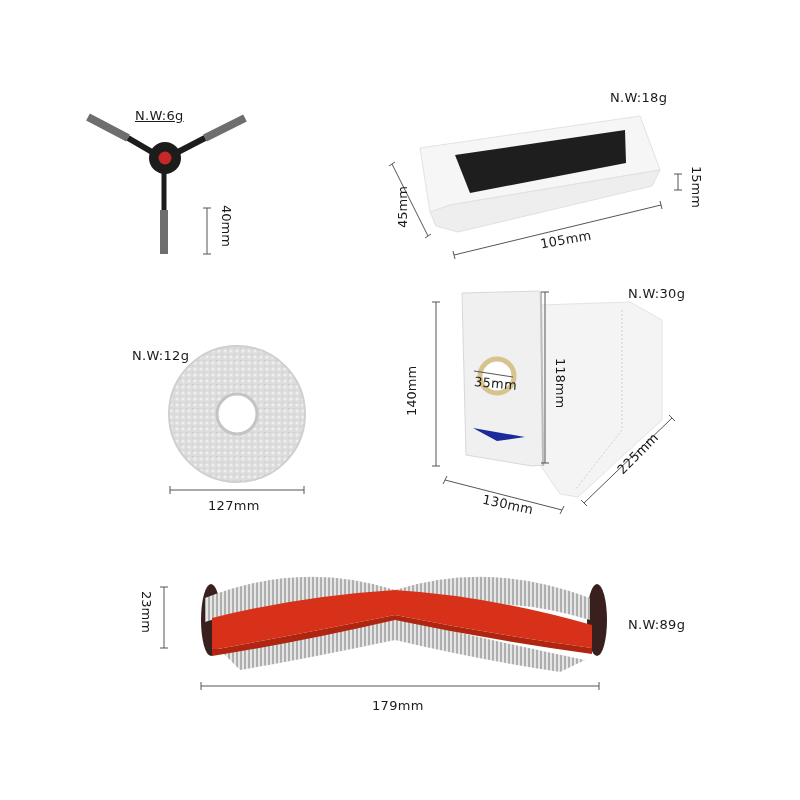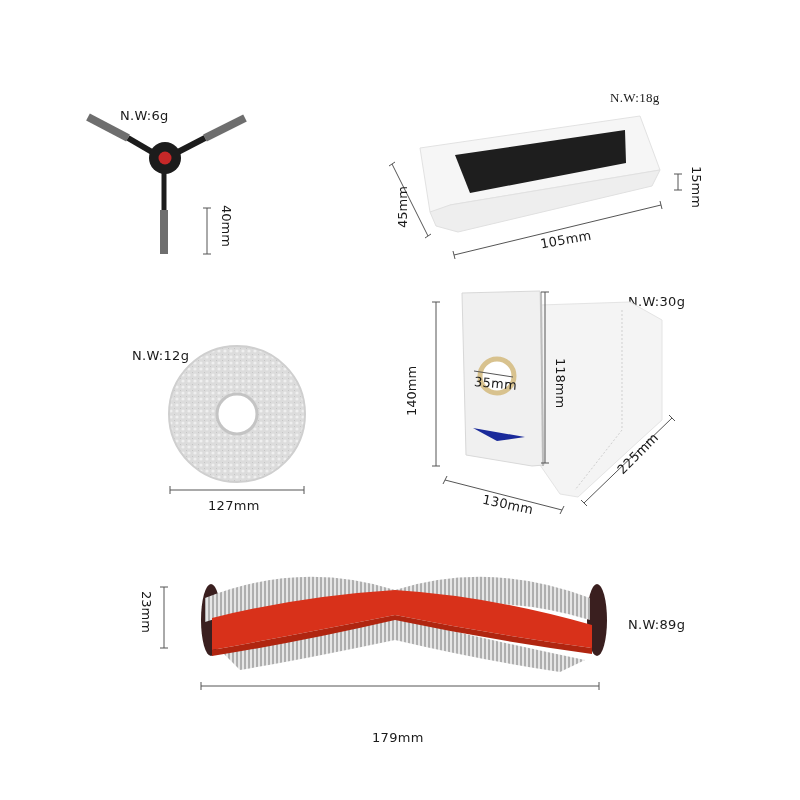--- a/index.html
+++ b/index.html
@@ -17,31 +17,31 @@
 
     <line x1="88" y1="117" x2="128" y2="138" stroke="#6e6e6e" stroke-width="8" stroke-linecap="butt"></line>
     <line x1="128" y1="138" x2="152" y2="152" stroke="#1c1c1c" stroke-width="6"></line>
     <line x1="245" y1="118" x2="205" y2="138" stroke="#6e6e6e" stroke-width="8"></line>
     <line x1="205" y1="138" x2="178" y2="152" stroke="#1c1c1c" stroke-width="6"></line>
     <line x1="164" y1="168" x2="164" y2="210" stroke="#1c1c1c" stroke-width="5"></line>
     <line x1="164" y1="210" x2="164" y2="254" stroke="#6e6e6e" stroke-width="8"></line>
     <circle cx="165" cy="158" r="16" fill="#1c1c1c"></circle>
     <circle cx="165" cy="158" r="6.5" fill="#c62828"></circle>
   </svg>
-  <div class="abs label" style="left:120px;top:108px;">N.W:6g</div>
+  <div class="abs label" style="left:135px;top:108px;text-decoration:underline;">N.W:6g</div>
   <svg style="left:0;top:0;width:1px;height:1px;">
     <line x1="207" y1="208" x2="207" y2="254" stroke="#555" stroke-width="1"></line>
     <line x1="203" y1="208" x2="211" y2="208" stroke="#555" stroke-width="1"></line>
     <line x1="203" y1="254" x2="211" y2="254" stroke="#555" stroke-width="1"></line>
   </svg>
   <div class="abs vlabel" style="left:234px;top:205px;transform:rotate(90deg);">40mm</div>
 </div>
 
 <div>
-  <div class="abs label" style="left:610px;top:90px;font-family:Liberation Serif, serif;">N.W:18g</div>
+  <div class="abs label" style="left:610px;top:90px;">N.W:18g</div>
   <svg style="left:0;top:0;width:1px;height:1px;">
     <polygon points="420,148 640,116 660,170 450,205 448,218 430,212" fill="#f6f6f6" stroke="#e2e2e2" stroke-width="1"></polygon>
     <polygon points="430,212 450,205 660,170 652,186 458,232 436,226" fill="#eeeeee" stroke="#e0e0e0" stroke-width="1"></polygon>
     <polygon points="455,155 625,130 626,163 470,193" fill="#1e1e1e"></polygon>
   </svg>
   <svg style="left:0;top:0;width:1px;height:1px;">
     <line x1="392" y1="164" x2="428" y2="236" stroke="#555" stroke-width="1"></line>
     <line x1="389" y1="166" x2="395" y2="162" stroke="#555" stroke-width="1"></line>
     <line x1="425" y1="238" x2="431" y2="234" stroke="#555" stroke-width="1"></line>
   </svg>
@@ -75,21 +75,21 @@
   </svg>
   <svg style="left:0;top:0;width:1px;height:1px;">
     <line x1="170" y1="490" x2="304" y2="490" stroke="#555" stroke-width="1"></line>
     <line x1="170" y1="486" x2="170" y2="494" stroke="#555" stroke-width="1"></line>
     <line x1="304" y1="486" x2="304" y2="494" stroke="#555" stroke-width="1"></line>
   </svg>
   <div class="abs label" style="left:208px;top:498px;">127mm</div>
 </div>
 
 <div>
-  <div class="abs label" style="left:628px;top:294px;">N.W:30g</div>
+  <div class="abs label" style="left:628px;top:286px;">N.W:30g</div>
   <svg style="left:0;top:0;width:1px;height:1px;">
 
     <polygon points="540,305 630,302 662,320 662,420 640,440 578,497 560,494 540,465" fill="#f4f4f4" stroke="#e4e4e4" stroke-width="1"></polygon>
     <line x1="622" y1="310" x2="622" y2="430" stroke="#cfcfcf" stroke-width="1" stroke-dasharray="2,2"></line>
     <line x1="622" y1="430" x2="575" y2="490" stroke="#cfcfcf" stroke-width="1" stroke-dasharray="2,2"></line>
 
     <polygon points="462,293 540,291 544,465 532,466 466,455" fill="#f0f0f0" stroke="#d8d8d8" stroke-width="1"></polygon>
     <line x1="541" y1="292" x2="543" y2="466" stroke="#bdbdbd" stroke-width="2"></line>
 
     <circle cx="497" cy="376" r="17" fill="#ffffff" stroke="#d8c28e" stroke-width="5"></circle>
@@ -152,14 +152,14 @@
     <line x1="164" y1="587" x2="164" y2="648" stroke="#555" stroke-width="1"></line>
     <line x1="160" y1="587" x2="168" y2="587" stroke="#555" stroke-width="1"></line>
     <line x1="160" y1="648" x2="168" y2="648" stroke="#555" stroke-width="1"></line>
   </svg>
   <div class="abs vlabel" style="left:154px;top:591px;transform:rotate(90deg);">23mm</div>
   <svg style="left:0;top:0;width:1px;height:1px;">
     <line x1="201" y1="686" x2="599" y2="686" stroke="#555" stroke-width="1"></line>
     <line x1="201" y1="682" x2="201" y2="690" stroke="#555" stroke-width="1"></line>
     <line x1="599" y1="682" x2="599" y2="690" stroke="#555" stroke-width="1"></line>
   </svg>
-  <div class="abs label" style="left:372px;top:698px;margin-top:32px;">179mm</div>
+  <div class="abs label" style="left:372px;top:698px;">179mm</div>
 </div>
 
 </body></html>

